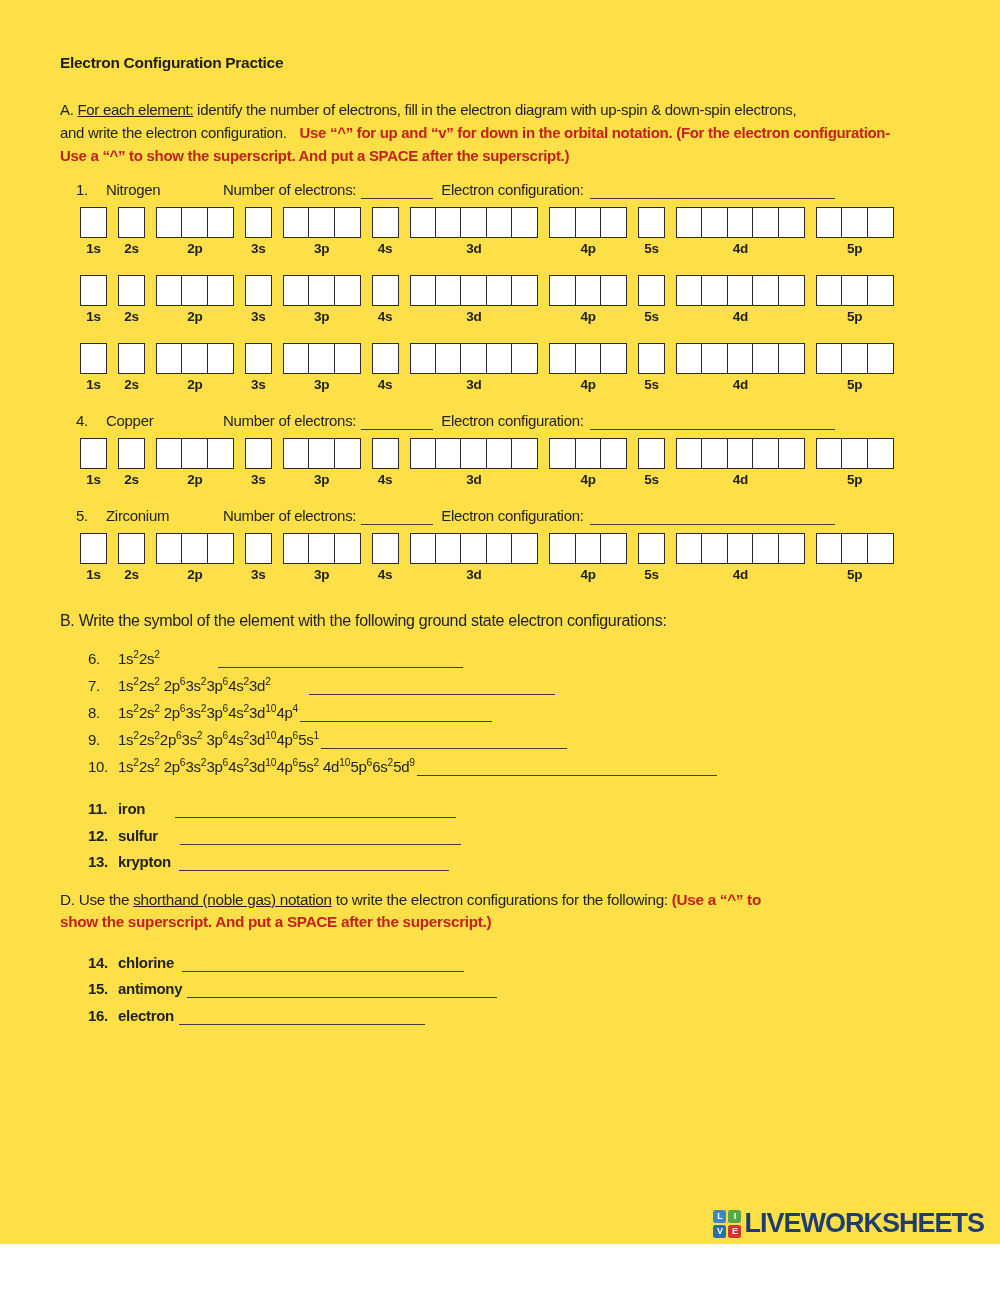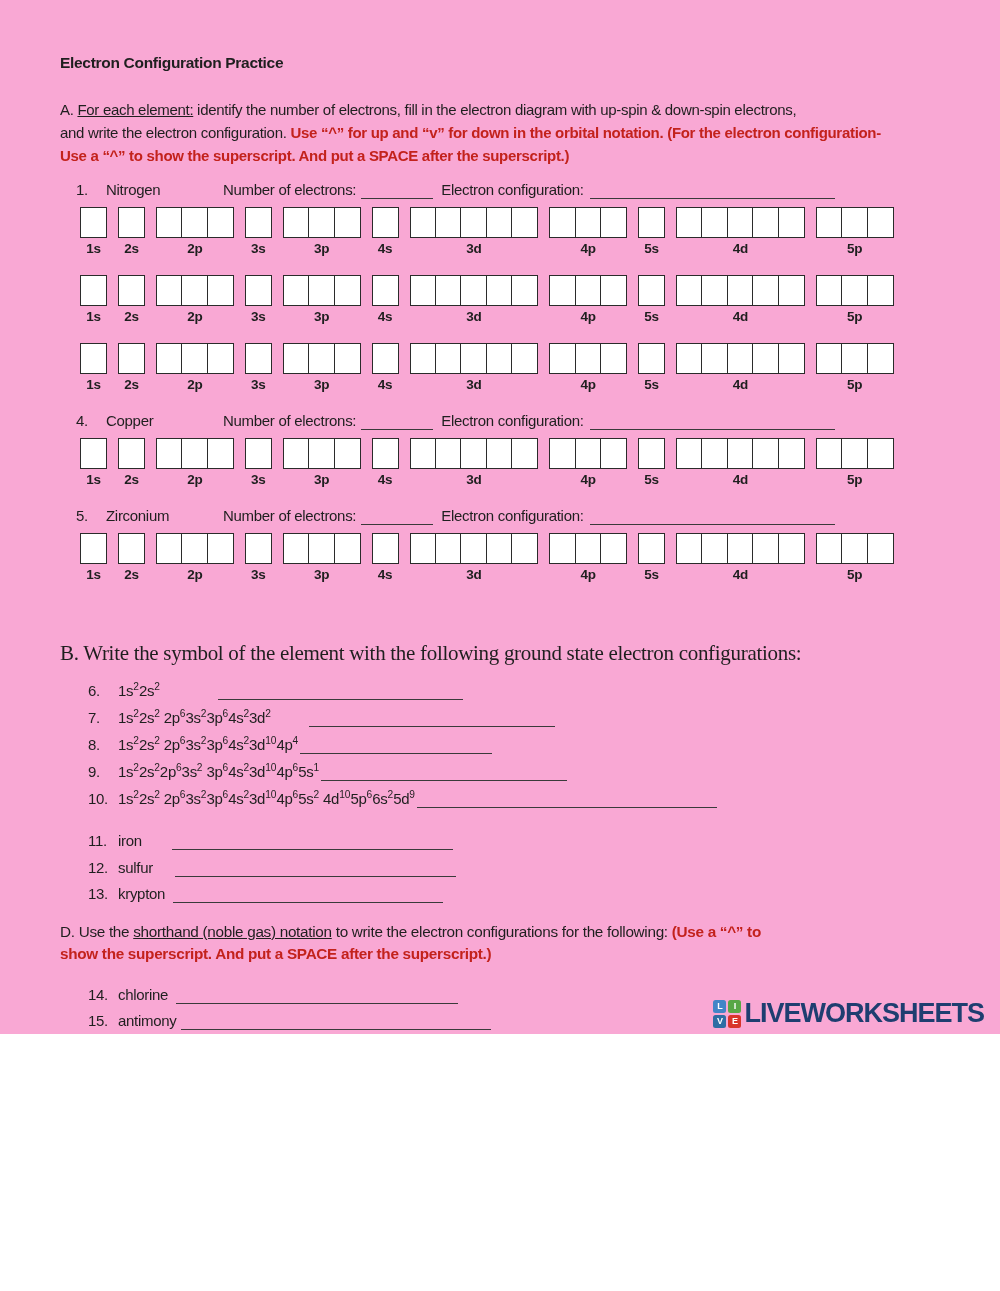--- a/index.html
+++ b/index.html
@@ -1,60 +1,60 @@
 <!DOCTYPE html>
 <html><head>
 <meta charset="utf-8">
 <style>
   * { margin:0; padding:0; box-sizing:border-box; }
   html,body { background:#ffffff; }
   .page {
     position:relative;
-    width:1000px; height:1034px;
-    background:#f9a8d4;
+    width:1000px; height:1244px;
+    background:#fde047;
     font-family:"Liberation Sans", sans-serif;
     color:#1f1f1f;
     font-size:15px;
     letter-spacing:-0.3px;
     padding:54px 60px 0 60px;
     overflow:hidden;
   }
   .title { font-size:15.5px; font-weight:bold; margin-bottom:26px; }
   .intro-line { line-height:23px; white-space:nowrap; }
   .bold-underline { font-weight:normal; text-decoration:underline; }
   .red { color:#c3221c; font-weight:bold; }
-  .gap-left { margin-left:4px; }
+  .gap-left { margin-left:13px; }
 
   
   .element-block { margin-top:13px; }
   .el-head { line-height:20px; margin-bottom:7px; white-space:nowrap; margin-left:16px; }
   .el-num { display:inline-block; width:30px; }
   .el-name { display:inline-block; width:117px; }
   .blank { display:inline-block; height:15px; border-bottom:1.5px solid #3a3a3a; vertical-align:-4px; }
   .el-blank-ne { width:72px; margin-left:5px; }
   .el-conf-label { margin-left:8px; }
   .el-blank-conf { width:245px; margin-left:6px; }
   .orbital-row { display:flex; column-gap:11px; margin-left:20px; margin-bottom:19px; }
   .orbital-group { display:flex; flex-direction:column; align-items:center; }
   .obox-strip { display:flex; }
   .obox { width:27px; height:31px; border:1.6px solid #2b2b2b; background:#fff; margin-left:-1.6px; }
   .obox:first-child { margin-left:0; }
   .olabel { font-weight:bold; font-size:13.5px; margin-top:3px; letter-spacing:-0.2px; }
 
   
-  .sec-b-head { margin-top:60px; line-height:22px; font-size:21px;font-family:Liberation Serif, serif; }
+  .sec-b-head { margin-top:28px; line-height:22px; font-size:16px; }
   .sec-b-items { margin-top:13px; margin-left:28px; }
   .b-item { line-height:27px; white-space:nowrap; }
   .b-num { display:inline-block; width:30px; }
   .config sup { font-size:68%; line-height:0; letter-spacing:0; }
 
   
   .sec-head { margin-top:13px; line-height:22.5px; font-size:15.3px; }
   .sec-items { margin-top:16px; margin-left:28px; }
-  .cd-item { line-height:26.5px; white-space:nowrap; }
+  .cd-item { line-height:26.5px; white-space:nowrap;font-weight:bold; }
   .cd-num { display:inline-block; width:30px; }
 
   
   .footer-logo { position:absolute; right:16px; bottom:5px; display:flex; align-items:center; gap:3px; cursor:pointer; }
   .logo-grid { display:grid; grid-template-columns:13px 13px; grid-template-rows:13px 13px; gap:2px; }
   .logo-tile { border-radius:2.5px; color:#ffffff; font-weight:bold; font-size:9px; display:flex; align-items:center; justify-content:center; font-family:"Liberation Sans", sans-serif; }
   .logo-word { font-size:27px; font-weight:bold; color:#1e3e70; letter-spacing:-1px;text-align:right; }
 </style>
 </head>
 <body>

